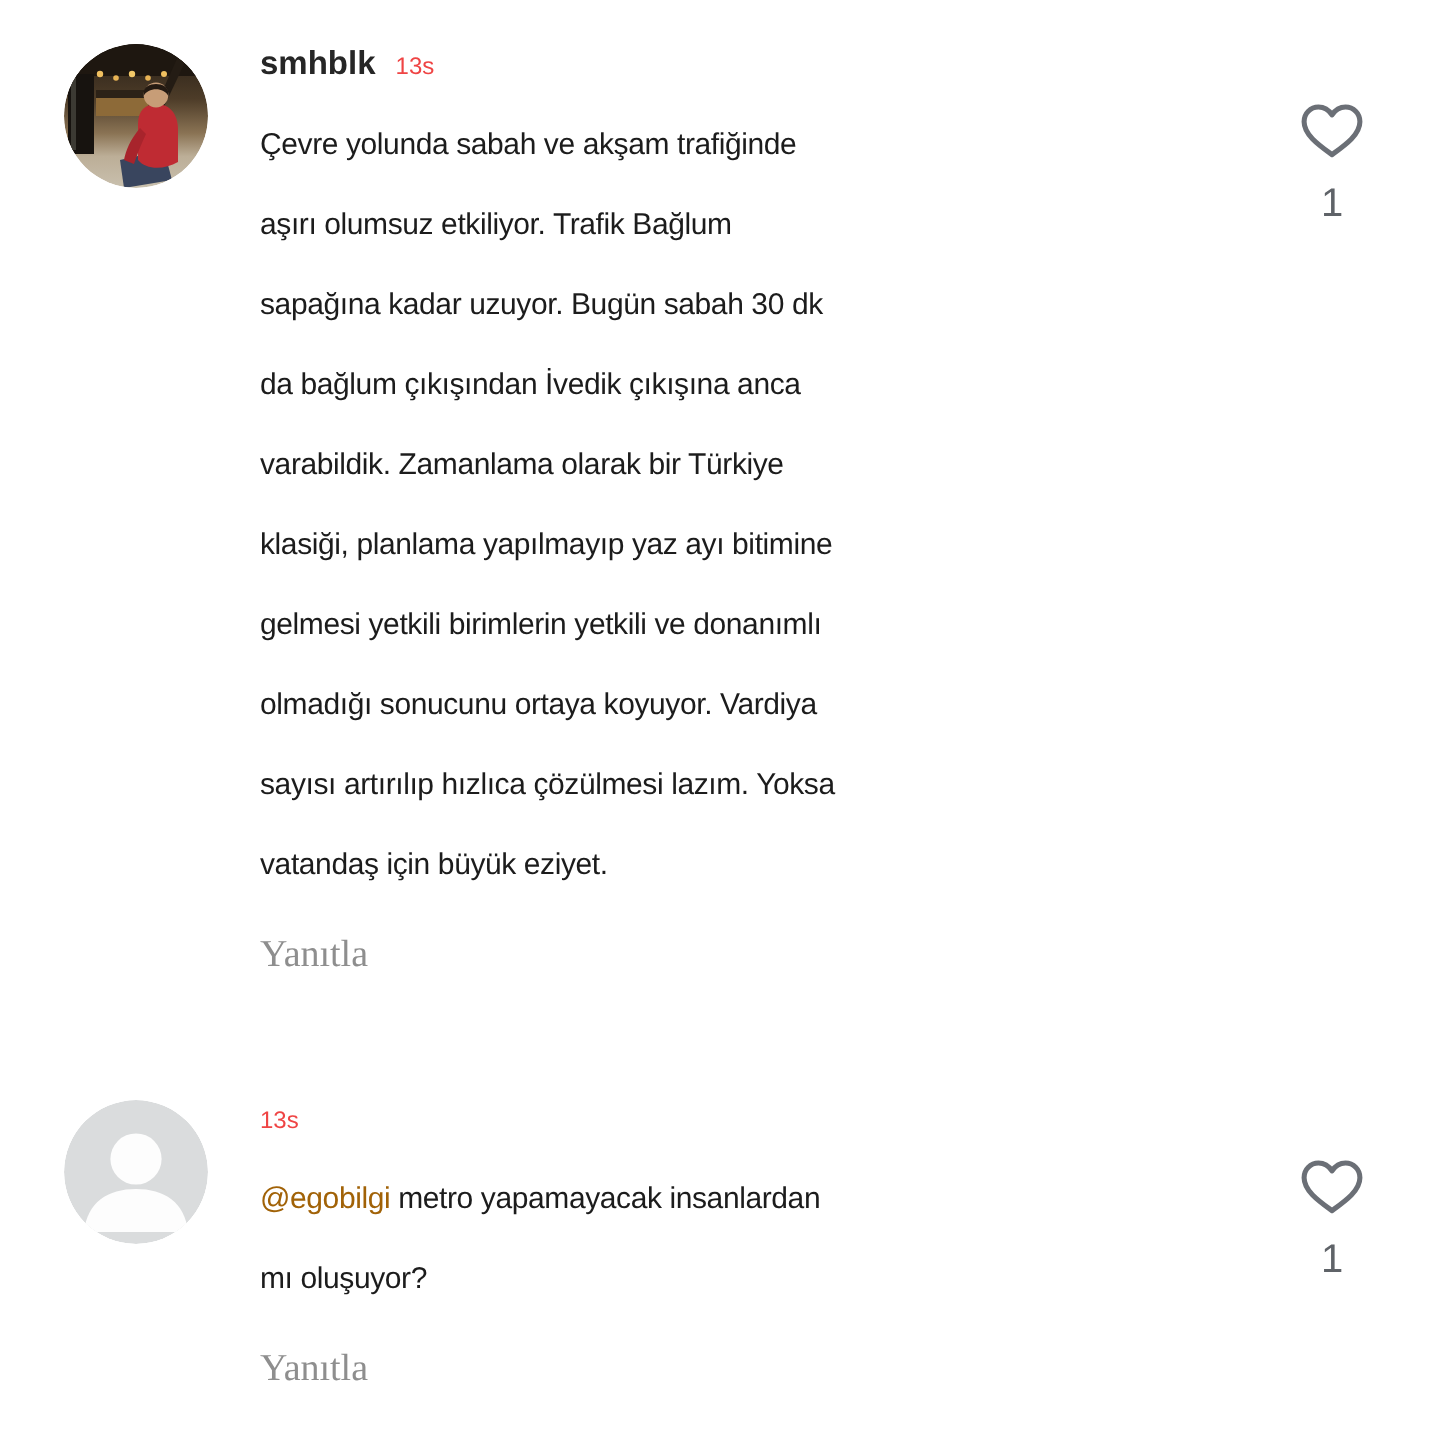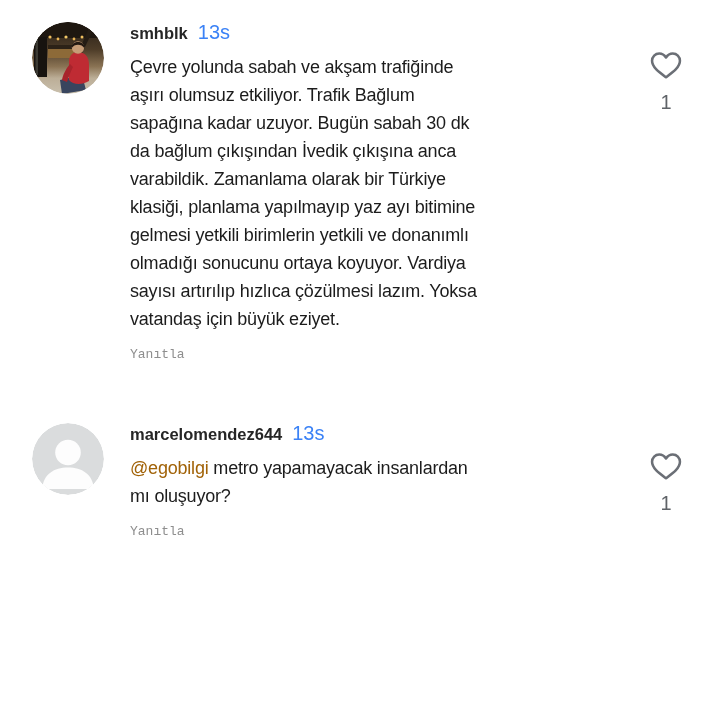--- a/index.html
+++ b/index.html
@@ -27,39 +27,39 @@
   }
   .avatar svg { display: block; }
   .content { margin-left: 26px; width: 512px; flex: none; }
   .header { display: flex; align-items: baseline; gap: 10px; line-height: 21px; }
   .username {
     font-weight: 700;
     font-size: 16.5px;
     color: #262626;
     cursor: pointer;
   }
-  .timestamp { font-size: 20px; color: #3b82f6; }
+  .timestamp { font-size: 12px; color: #ef4444; }
   .text {
     margin: 9px 0 0 0;
-    font-size: 18px;
-    line-height: 28px;
+    font-size: 15px;
+    line-height: 40px;
     letter-spacing: -0.2px;
     white-space: pre-line;
     color: #1c1c1c;
   }
   .mention { color: #a16207; text-decoration: none; cursor: pointer; }
   .reply {
     display: block;
     margin-top: 14px;
     padding: 0;
     background: none;
     border: none;
-    font-family: Liberation Mono, monospace;
+    font-family: Liberation Serif, serif;
     font-weight: 500;
-    font-size: 13px;
+    font-size: 19px;
     color: #8e8e8e;
     cursor: pointer;
   }
   .like-col {
     margin-left: auto;
     margin-right: 30px;
     margin-top: 27px;
     width: 48px;
     flex: none;
     display: flex;
@@ -147,21 +147,20 @@
           </defs>
         <g clip-path="url(#c2)">
           <circle cx="36" cy="36" r="36" fill="#dadcdd"></circle>
           <circle cx="36" cy="29.5" r="12.8" fill="#fdfdfd"></circle>
           <path d="M10 66 C11.5 51 22 44.5 36 44.5 C50 44.5 60.5 51 62 66 Z" fill="#fdfdfd"></path>
         </g>
       </svg>
     </div>
     <div class="content">
       <div class="header">
-        <span class="username">marcelomendez644</span>
         <span class="timestamp">13s</span>
       </div>
       <p class="text"><a class="mention">@egobilgi</a><span> metro yapamayacak insanlardan
 mı oluşuyor?</span></p>
       <button class="reply">Yanıtla</button>
     </div>
     <div class="like-col">
       <button class="like-btn">
         <svg width="34" height="31" viewBox="0 0 24 22">
           <path d="M12 20.1 C7.2 16.6 2.1 13 2.1 8.4 C2.1 5.4 4.4 3.2 7.2 3.2 C9.1 3.2 10.9 4.3 12 6 C13.1 4.3 14.9 3.2 16.8 3.2 C19.6 3.2 21.9 5.4 21.9 8.4 C21.9 13 16.8 16.6 12 20.1 Z" fill="none" stroke="#6b6f76" stroke-width="1.8" stroke-linejoin="round"></path>

